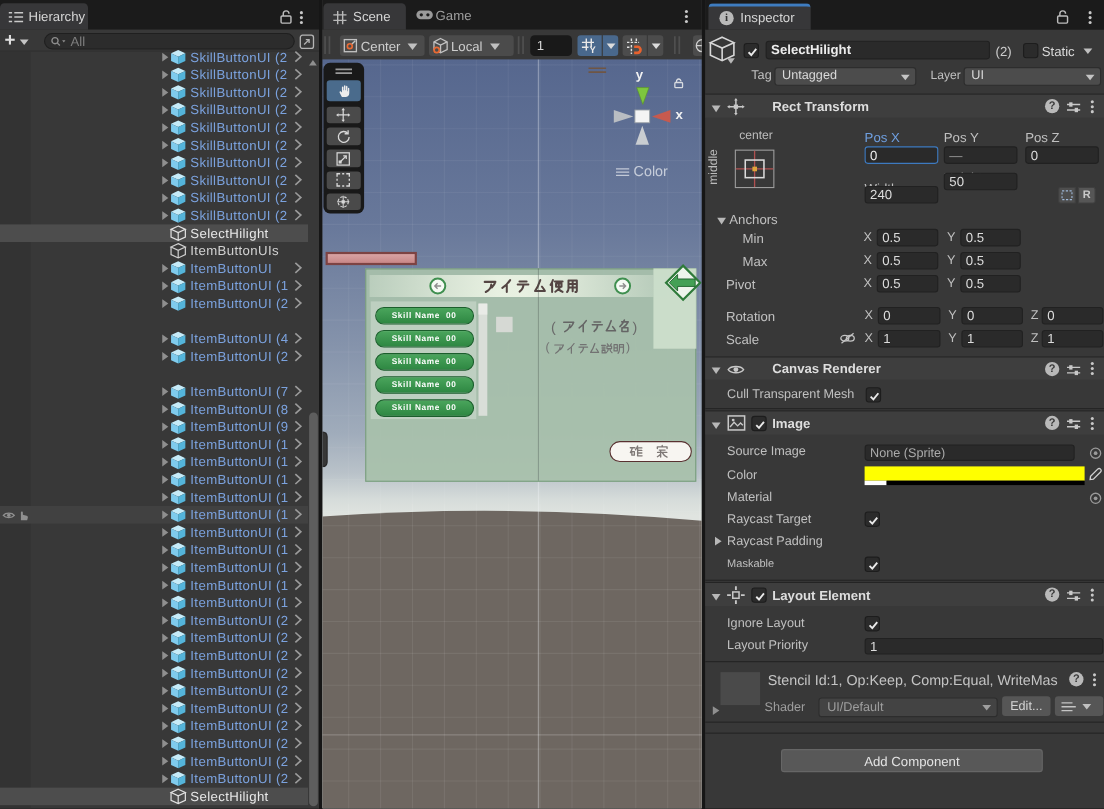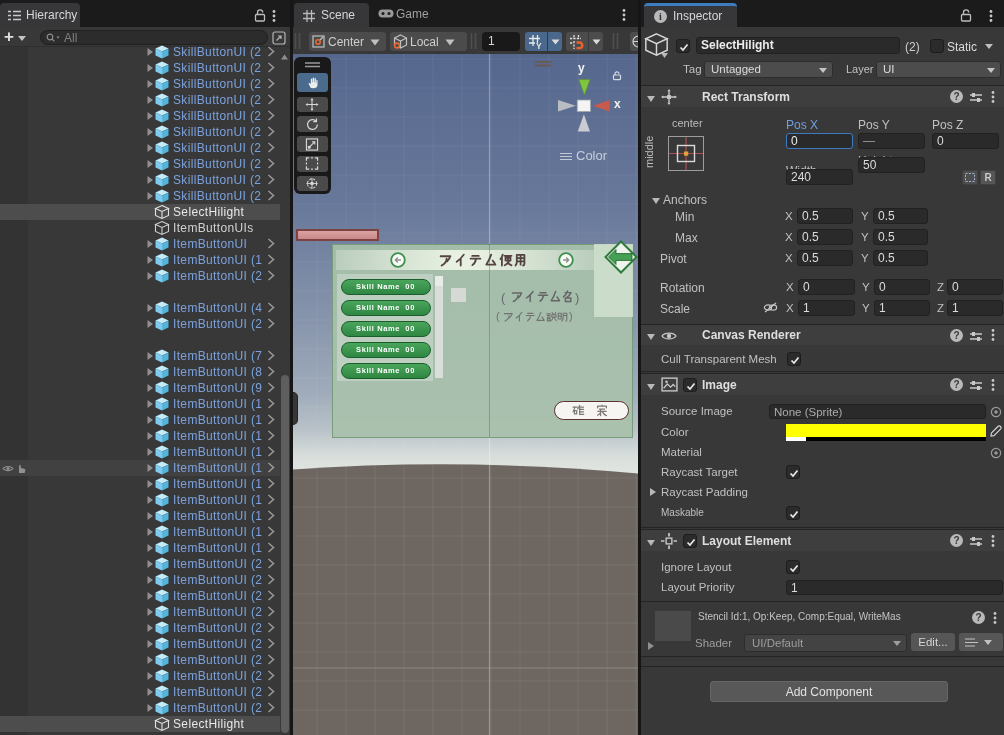--- a/index.html
+++ b/index.html
@@ -1080,21 +1080,21 @@
         <rect x="3" y="2" width="3" height="4" fill="#c8c8c8"></rect>
         <rect x="8" y="7" width="3" height="4" fill="#c8c8c8"></rect>
       </svg>
       <svg class="abs" style="left:350px;top:4px" width="4" height="14">
         <circle cx="2" cy="2.5" r="1.4" fill="#c8c8c8"></circle>
         <circle cx="2" cy="7" r="1.4" fill="#c8c8c8"></circle>
         <circle cx="2" cy="11.5" r="1.4" fill="#c8c8c8"></circle>
       </svg>
     </div>
 <div class="lbl" style="left:20px;top:405px;font-size:11.5px">Source Image</div>
-<div class="fld" style="left:128px;top:404px;width:217px;height:15px;color:#ababab;font-size:11.5px">None (Sprite)</div>
+<div class="fld" style="left:145px;top:404px;width:191px;height:15px;color:#ababab;font-size:11.5px">None (Sprite)</div>
 <svg class="abs" style="left:349px;top:406px" width="12" height="12">
       <circle cx="6" cy="6" r="4.6" fill="none" stroke="#9a9a9a" stroke-width="1.2"></circle>
       <circle cx="6" cy="6" r="1.7" fill="#9a9a9a"></circle>
     </svg>
 <div class="lbl" style="left:20px;top:426px;font-size:11.5px">Color</div>
 <div class="abs" style="left:145px;top:424px;width:200px;height:13px;background:#ffff00"></div>
 <div class="abs" style="left:145px;top:437px;width:20px;height:3.5px;background:#ffffff"></div>
 <div class="abs" style="left:165px;top:437px;width:180px;height:3.5px;background:#000000"></div>
 <svg class="abs" style="left:348px;top:425px" width="13" height="13">
       <path d="M11.5 1.5c.8.8.8 1.8 0 2.6L5 10.6 2 11l.4-3L8.9 1.5c.8-.8 1.8-.8 2.6 0z" fill="none" stroke="#d0d0d0" stroke-width="1.2"></path>
@@ -1150,21 +1150,21 @@
 <div class="lbl" style="left:20px;top:561px;font-size:11.5px">Ignore Layout</div>
 <div class="chk" style="left:145px;top:560px">
       <svg style="left:1.5px;top:2.5px;position:absolute" width="10" height="9">
         <path d="M1.5 4.5 4 7 8.5 1.5" fill="none" stroke="#e9e9e9" stroke-width="1.7"></path>
       </svg>
     </div>
 <div class="lbl" style="left:20px;top:581px;font-size:11.5px">Layout Priority</div>
 <div class="fld" style="left:145px;top:580px;width:217px;height:15px">1</div>
 <div class="abs" style="left:0;top:601px;width:363px;height:1px;background:#242424"></div>
 <div class="abs" style="left:14px;top:611px;width:36px;height:30px;background:#4a4a4a"></div>
-<div class="abs" style="left:57px;top:611px;width:274px;height:14px;overflow:hidden;color:#c4c4c4;font-size:10px;white-space:nowrap">Stencil Id:1, Op:Keep, Comp:Equal, WriteMas</div>
+<div class="abs" style="left:57px;top:611px;width:274px;height:14px;overflow:hidden;color:#c4c4c4;font-size:13px;white-space:nowrap">Stencil Id:1, Op:Keep, Comp:Equal, WriteMas</div>
 <div class="abs" style="left:331px;top:611px;width:13px;height:13px;border-radius:7px;background:#b9b9b9;color:#383838;font-size:10px;font-weight:bold;text-align:center;line-height:13px">?</div>
 <svg class="abs" style="left:352px;top:611px" width="4" height="14">
       <circle cx="2" cy="2.5" r="1.4" fill="#c8c8c8"></circle>
       <circle cx="2" cy="7" r="1.4" fill="#c8c8c8"></circle>
       <circle cx="2" cy="11.5" r="1.4" fill="#c8c8c8"></circle>
     </svg>
 <svg class="abs" style="left:5px;top:641px" width="9" height="10">
       <path d="M2 1 L8 5 L2 9 Z" fill="#8f8f8f"></path>
     </svg>
 <div class="lbl" style="left:54px;top:637px;color:#9e9e9e;font-size:11.5px">Shader</div>

